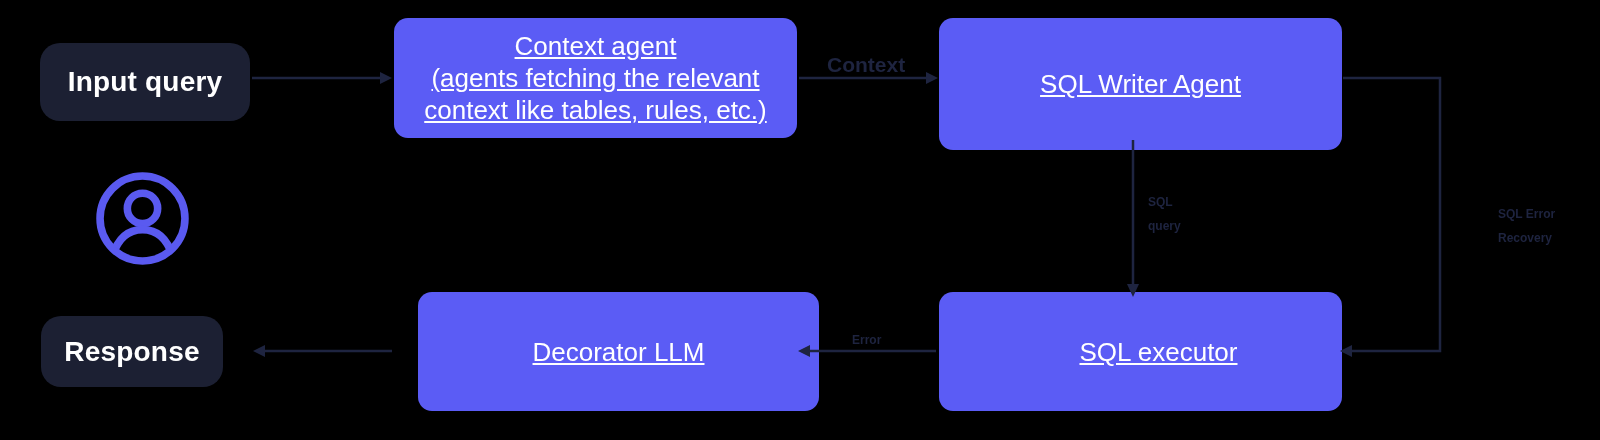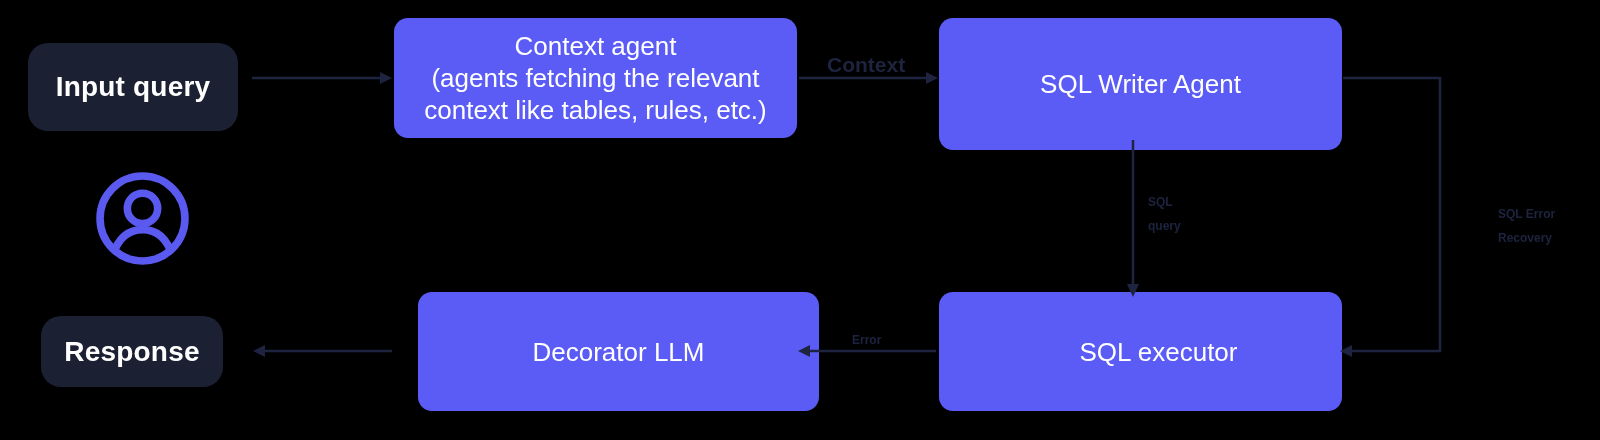--- a/index.html
+++ b/index.html
@@ -29,20 +29,21 @@
     letter-spacing: 0.2px;
   }
   .agent {
     background: #5b5cf5;
     border-radius: 14px;
     color: #ffffff;
     font-size: 26px;
     font-weight: 400;
     line-height: 32px;
     flex-direction: column;
+    text-decoration: underline;
   }
   .edge-label {
     position: absolute;
     color: #1e2440;
     font-size: 12px;
     font-weight: 700;
     line-height: 24px;
     z-index: 1;
     white-space: nowrap;
   }
@@ -77,21 +78,21 @@
     <g fill="#1e2440" stroke="none">
       <polygon points="380,72 380,84 392,78"></polygon>
       <polygon points="926,72 926,84 938,78"></polygon>
       <polygon points="1127,284 1139,284 1133,297"></polygon>
       <polygon points="810,345 810,357 798,351"></polygon>
       <polygon points="265,345 265,357 253,351"></polygon>
       <polygon points="1352,345 1352,357 1340,351"></polygon>
     </g>
   </svg>
 
-  <div class="node pill" style="left:28px; top:43px; width:210px; height:88px;text-align:right;">
+  <div class="node pill" style="left:40px; top:43px; width:210px; height:78px;text-align:right;">
     <span>Input query</span>
   </div>
 
   <div class="user-icon-wrap">
     <svg viewBox="0 0 92 92" width="93" height="93">
       <defs>
         <clipPath id="ring-clip">
             <circle cx="46" cy="46" r="39"></circle>
           </clipPath>
       </defs>

